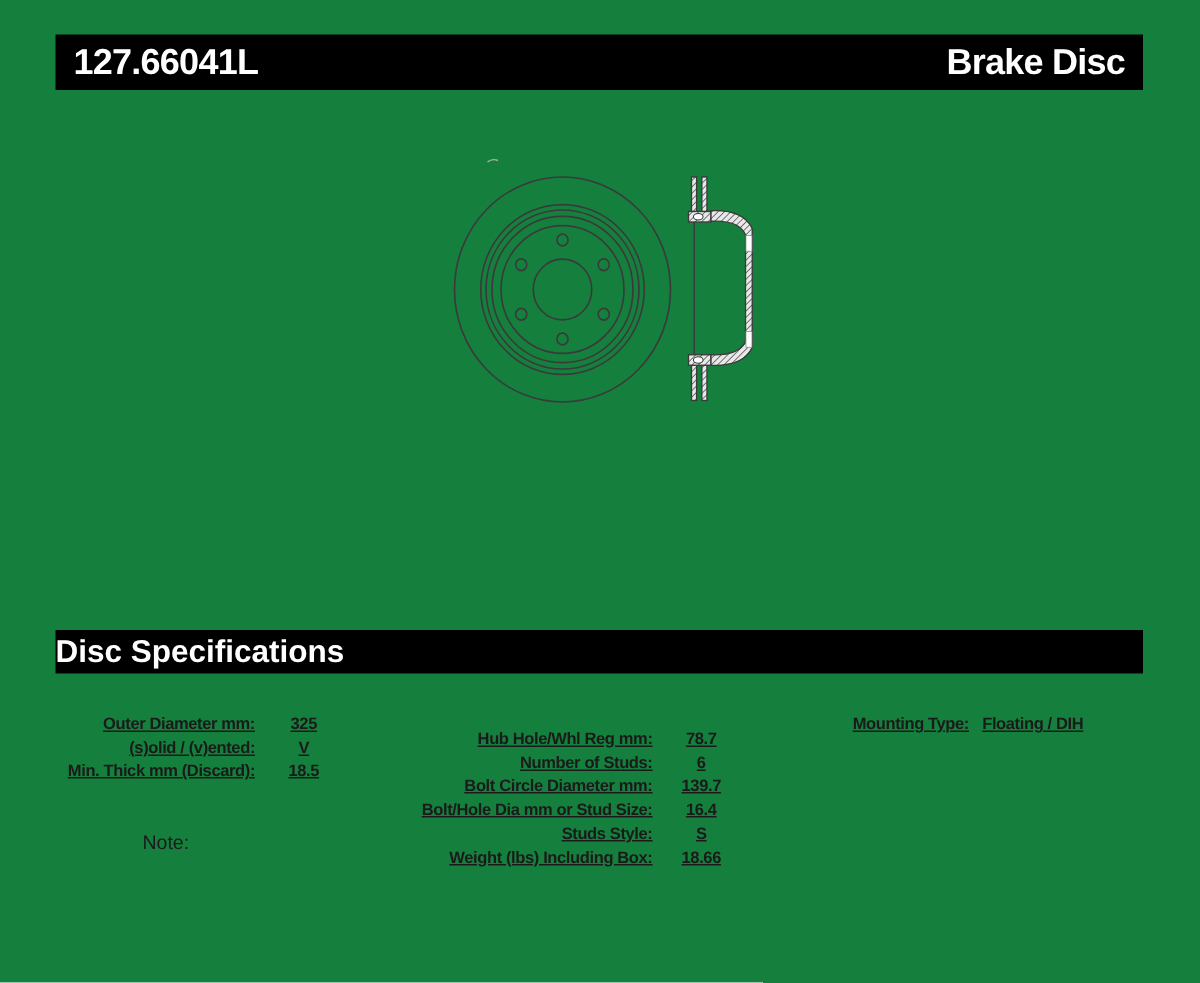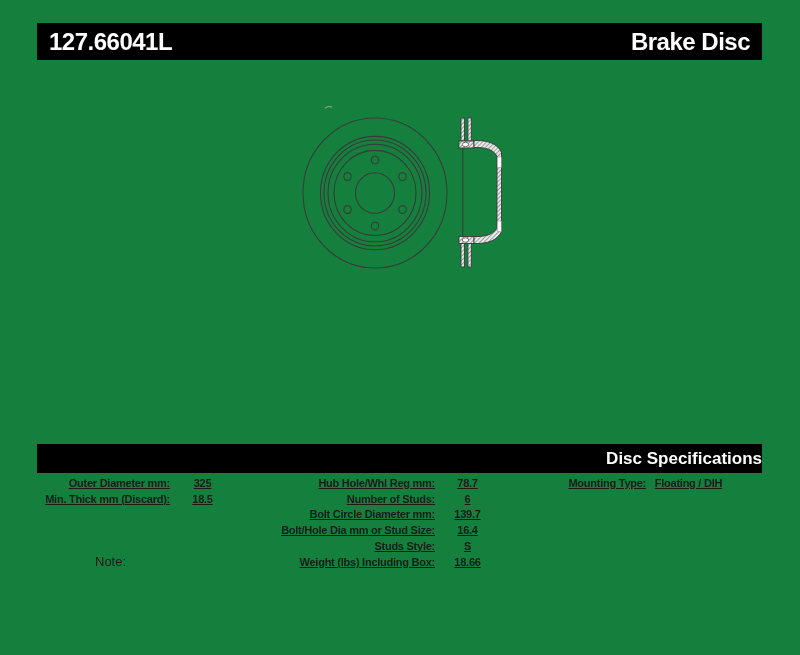--- a/index.html
+++ b/index.html
@@ -9,27 +9,27 @@
   }
   .black-bar {
     position:absolute; left:37px; width:725px; background:#000; color:#fff;
     box-sizing:border-box; display:flex; align-items:center;
   }
   .header-bar {
     top:23px; height:37px; justify-content:space-between; padding:0 12px;
     font-size:24px; font-weight:bold; letter-spacing:-0.5px;
   }
   .section-bar {
-    top:444px; height:29px; justify-content:flex-end;
-    font-size:17px; font-weight:bold;
+    top:420px; height:29px; justify-content:flex-start;
+    font-size:21px; font-weight:bold;
   }
   .drawing-svg { position:absolute; left:280px; top:95px; width:240px; height:190px; }
   .spec-col { position:absolute; top:476px; display:flex; flex-direction:column; }
   .spec-col.c1 { left:38px;  width:192px; }
-  .spec-col.c2 { left:280px; width:215px; }
+  .spec-col.c2 { left:280px; width:215px;margin-top:10px; }
   .spec-col.c3 { left:538px; width:188px; }
   .spec-row {
     display:flex; line-height:15.7px; font-size:11px; font-weight:bold;
     letter-spacing:-0.25px; white-space:nowrap; color:#1a1a1a;text-decoration:underline;
   }
   .spec-label { margin-left:auto; text-align:right; }
   .spec-value { flex:0 0 60px; padding-left:5px; box-sizing:border-box; text-align:center; }
   .spec-col.c3 .spec-value { flex-basis:80px; }
   .note-label {
     position:absolute; left:95px; top:554px; font-size:13px; font-weight:normal; color:#1a1a1a;
@@ -99,20 +99,24 @@
   <div class="black-bar section-bar">
     <span>Disc Specifications</span>
   </div>
 
   <div class="spec-col c1">
     <div class="spec-row">
       <span class="spec-label">Outer Diameter mm:</span>
       <span class="spec-value">325</span>
     </div>
     <div class="spec-row">
+      <span class="spec-label">(s)olid / (v)ented:</span>
+      <span class="spec-value">V</span>
+    </div>
+    <div class="spec-row">
       <span class="spec-label">Min. Thick mm (Discard):</span>
       <span class="spec-value">18.5</span>
     </div>
   </div>
 
   <div class="spec-col c2">
     <div class="spec-row">
       <span class="spec-label">Hub Hole/Whl Reg mm:</span>
       <span class="spec-value">78.7</span>
     </div>

